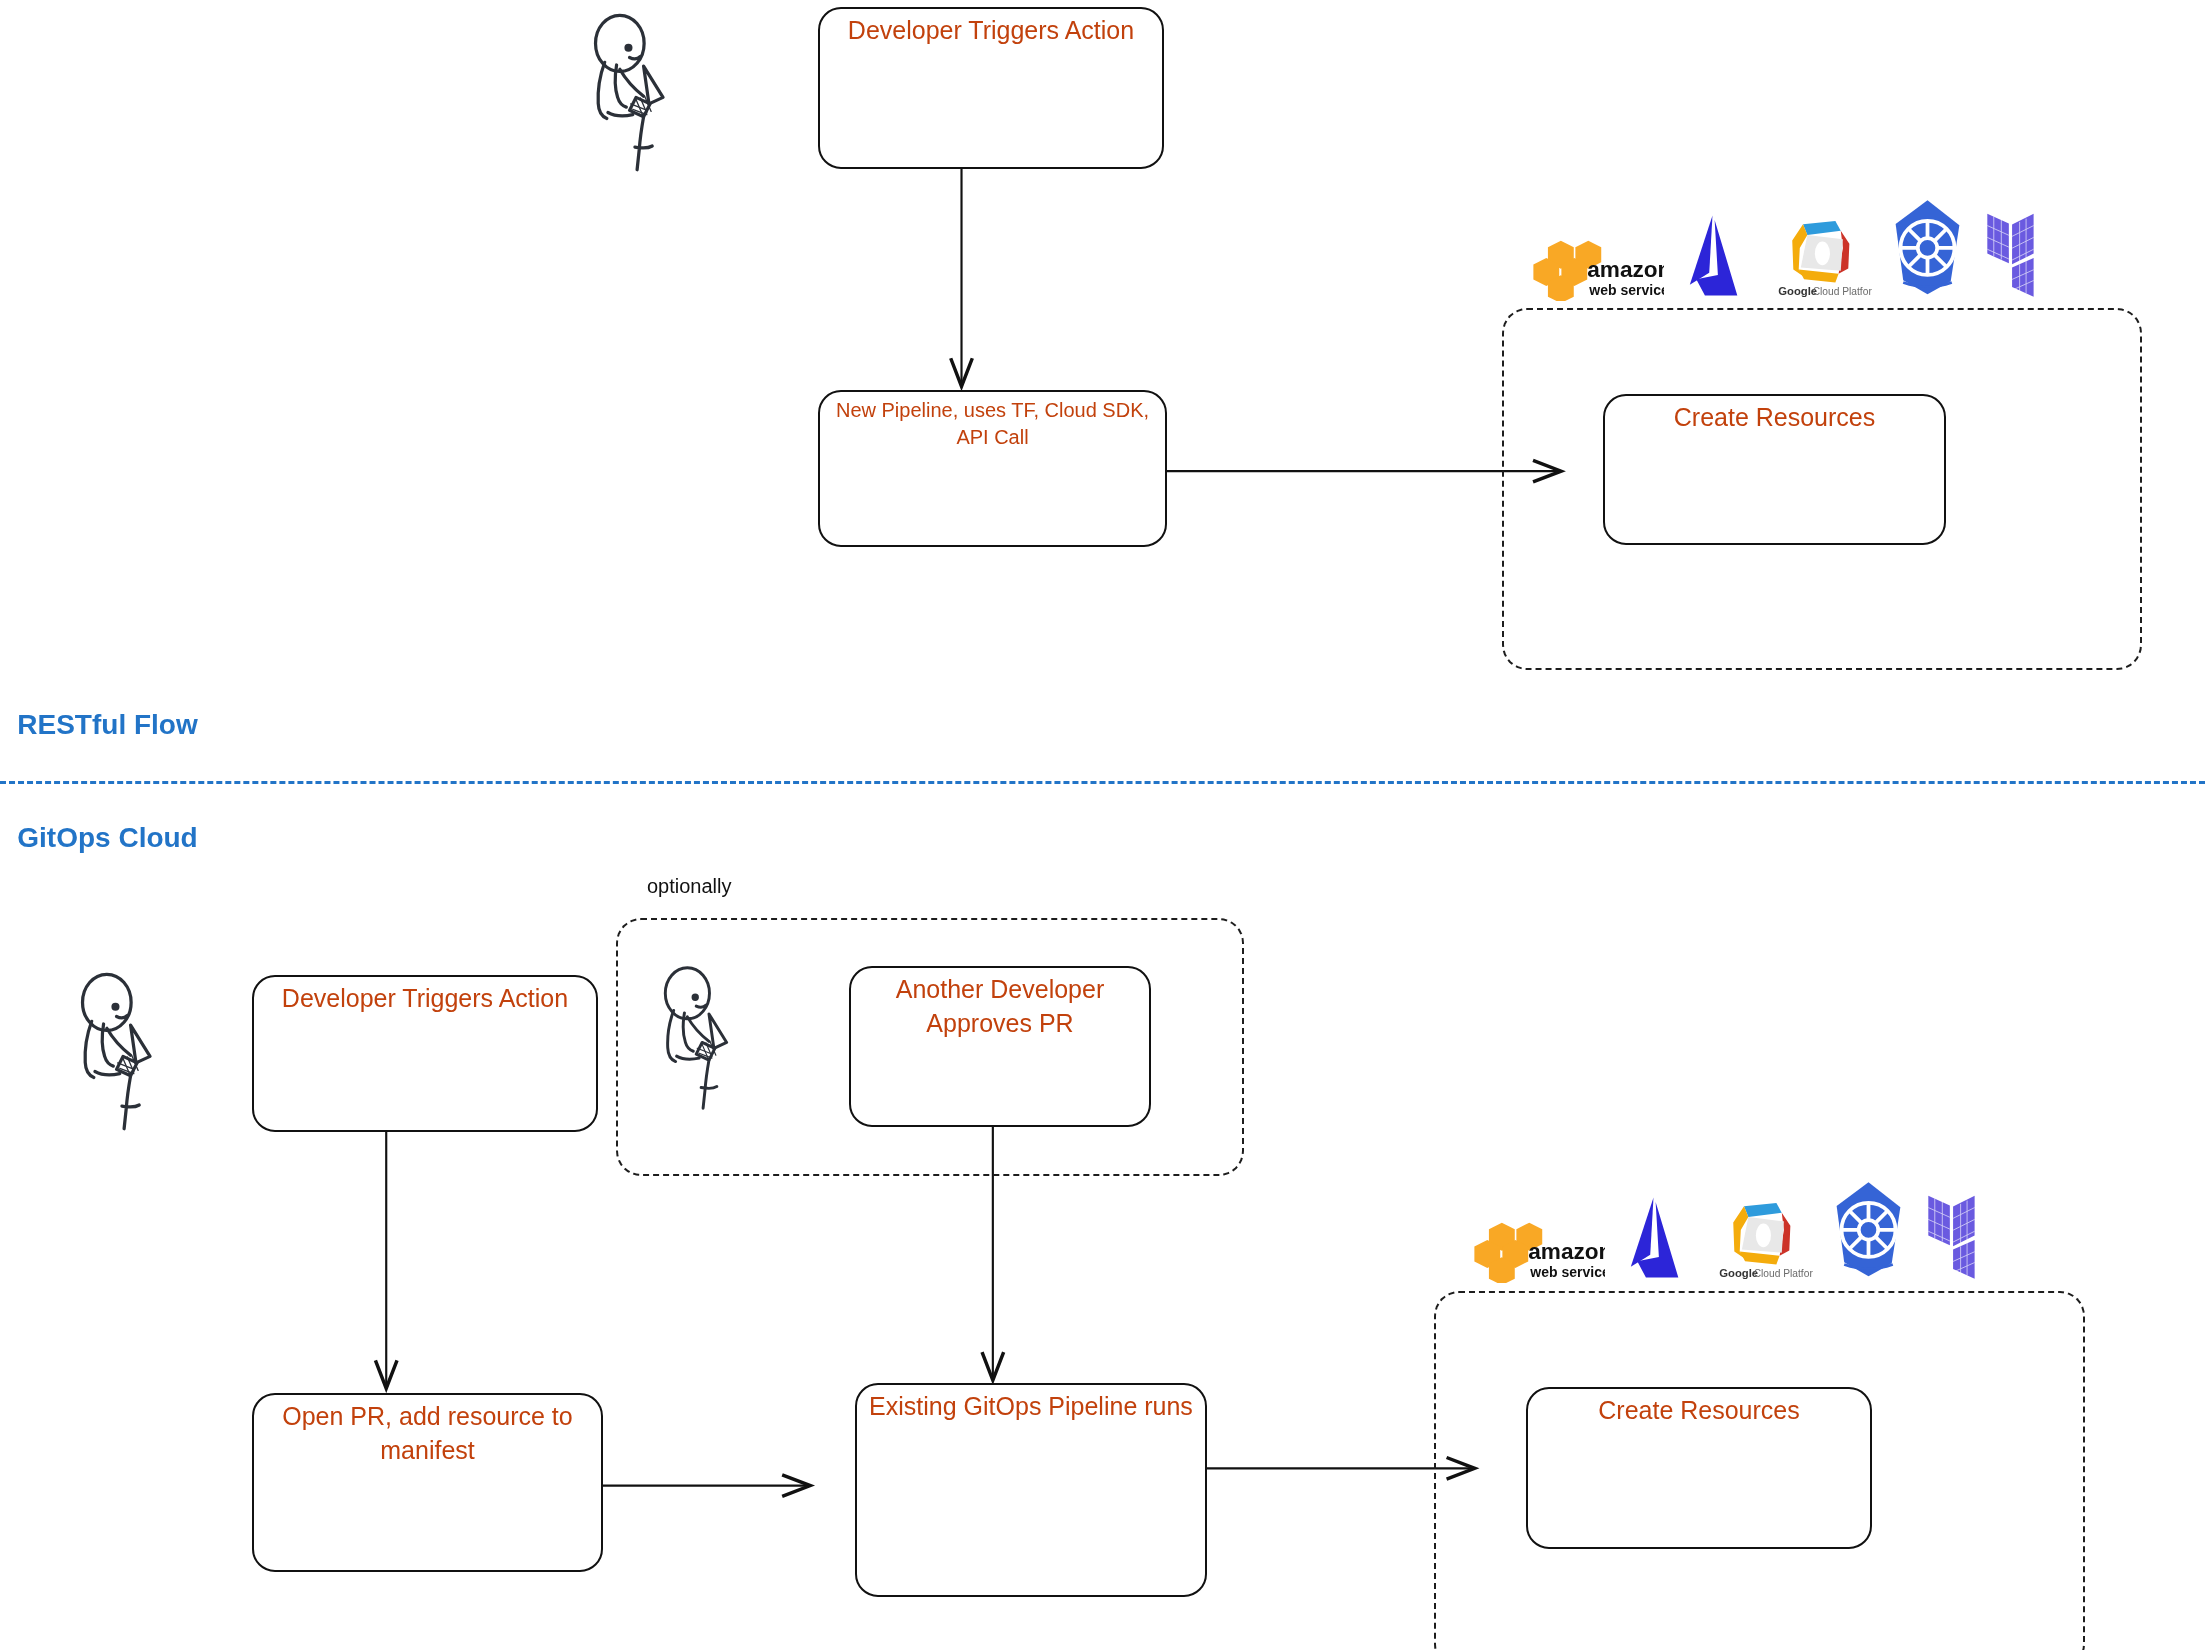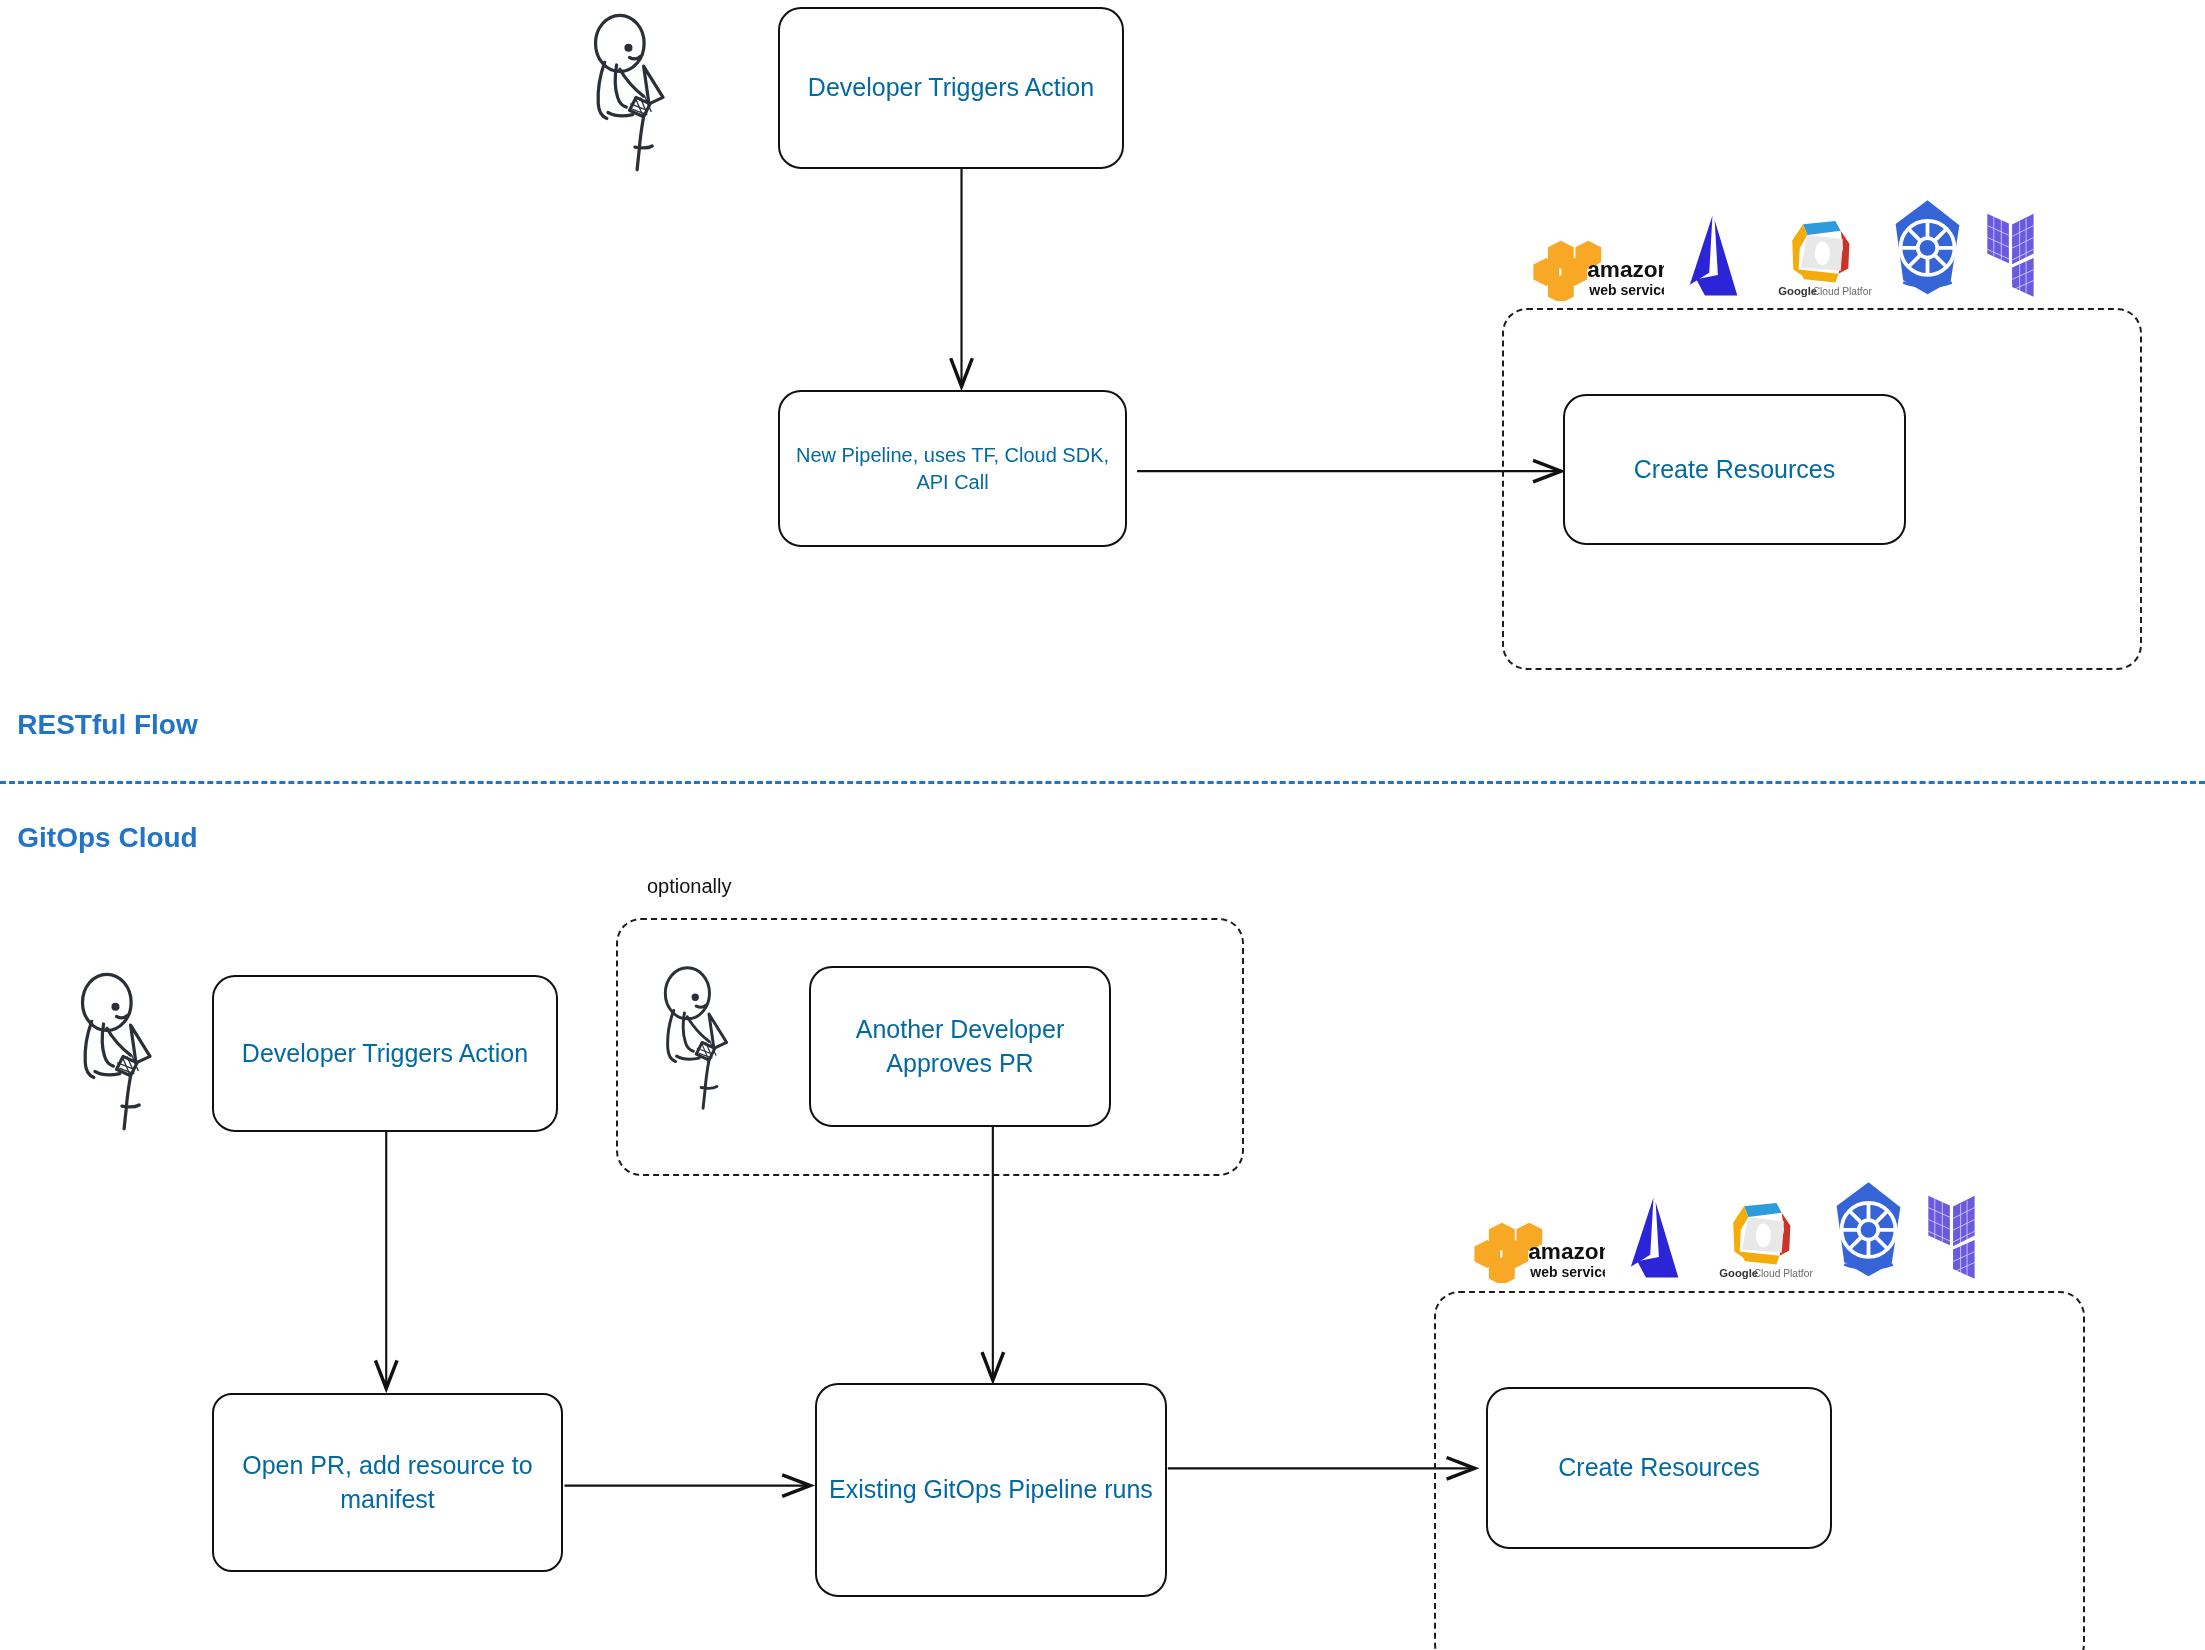--- a/index.html
+++ b/index.html
@@ -27,30 +27,31 @@
     height: 1651px;
     pointer-events: none;
   }
   .node-box {
     position: absolute;
     box-sizing: border-box;
     background: #ffffff;
     border: 2.2px solid #111111;
     border-radius: 23px;
     display: flex;
-    align-items: center;
+    align-items: flex-start;
     justify-content: center;
     text-align: center;
     font-size: 25px;
     line-height: 1.34;
-    color: #0369a1;
+    color: #c2410c;
     font-family: "Liberation Sans", sans-serif;
     font-weight: 400;
     padding: 5.4px 12px;
     z-index: 5;
+    margin-left: 40px;
   }
   .dashed-group {
     position: absolute;
     box-sizing: border-box;
     border: 2.7px dashed #1d1d1d;
     border-radius: 25px;
     background: transparent;
     z-index: 2;
   }
   .section-label {
@@ -264,21 +265,21 @@
       <path d="M88,172 L114,182 M92,182 L118,192" stroke-width="2.4"></path>
       <path d="M112,196 q-6,34 -8,60 l-4,38"></path>
       <path d="M96,252 q22,4 32,-2"></path>
     </g>
   </svg>
 
   <div class="node-box" style="left:809px; top:966px; width:302px; height:161px;">
     <span>Another Developer Approves PR</span>
   </div>
 
-  <div class="node-box" style="left:212px; top:1393px; width:351px; height:179px;border-radius:20px;">
+  <div class="node-box" style="left:212px; top:1393px; width:351px; height:179px;">
     <span>Open PR, add resource to manifest</span>
   </div>
 
   <div class="node-box" style="left:815px; top:1383px; width:352px; height:214px;">
     <span>Existing GitOps Pipeline runs</span>
   </div>
 
   <div class="logo-row" style="left:1459px; top:1186px; height:97px;">
 
     <svg class="logo" width="146" height="70" viewBox="0 0 270 130">

